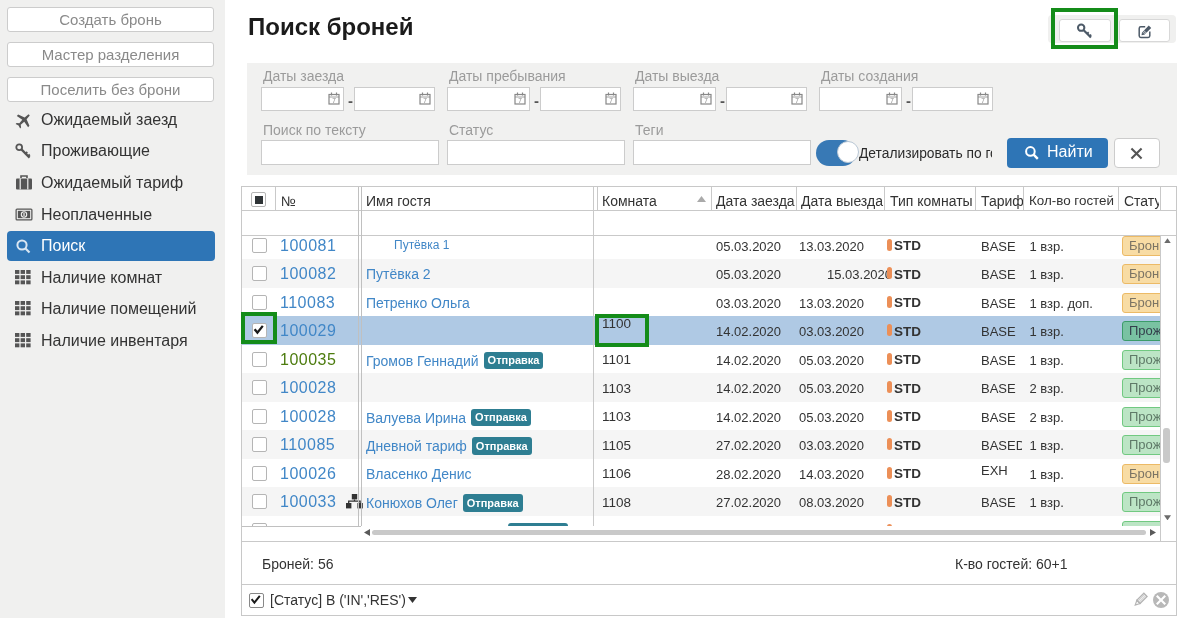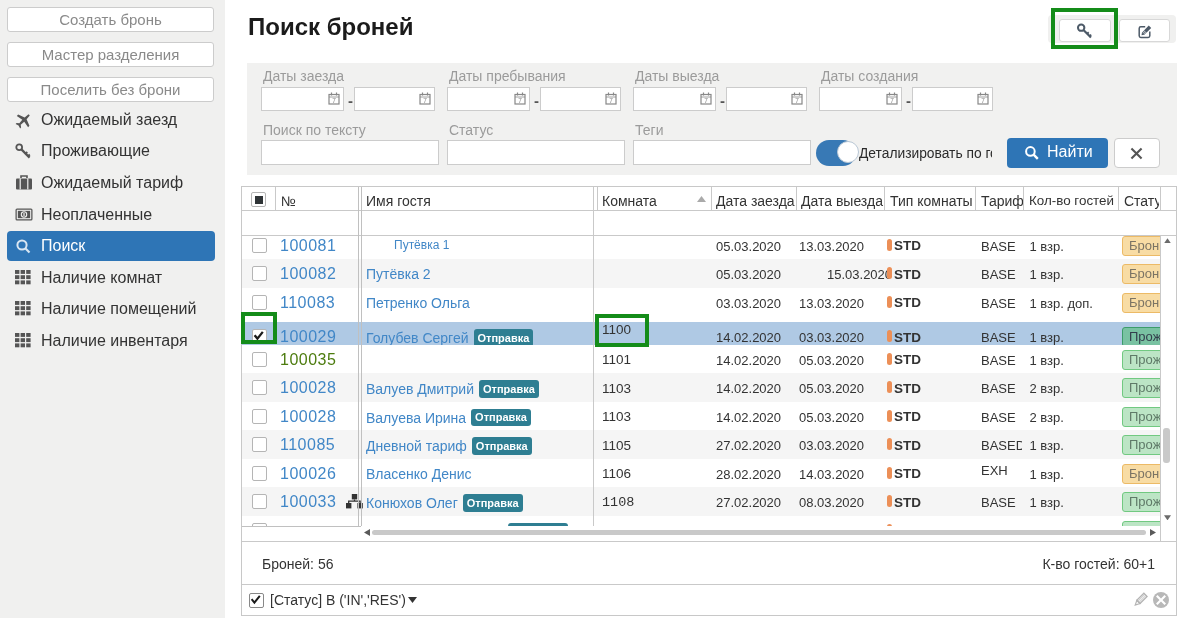--- a/index.html
+++ b/index.html
@@ -273,53 +273,52 @@
 <div class="cell" style="left:38px;top:6px;font-size:16px;letter-spacing:0.5px;color:#4187c7;">110083</div>
 <div class="cell" style="left:124px;top:7px;font-size:14px;"><span class="lnk">Петренко Ольга</span></div>
 <div class="cell" style="left:474px;top:8px;">03.03.2020</div>
 <div class="cell" style="left:557px;top:8px;">13.03.2020</div>
 <div class="ab" style="left:644.5px;top:8px;width:5px;height:12px;background:#ec8f57;border-radius:2.5px;"></div>
 <div class="cell" style="left:652px;top:7.5px;font-weight:bold;font-size:13.5px;">STD</div>
 <div class="cell" style="left:739px;top:8px;width:41px;overflow:hidden;">BASE</div>
 <div class="cell" style="left:787.5px;top:8px;">1 взр. доп.</div>
 <div class="chip bron" style="left:880px;top:5px;">Бронь</div>
 </div>
-<div class="ab" style="left:0;top:80.5px;width:918px;height:28.5px;background:#afc9e4;margin-top:6px;">
+<div class="ab" style="left:0;top:80.5px;width:918px;height:28.5px;background:#afc9e4;">
 <div class="cb" style="left:10px;top:7px;">
         <svg width="13" height="13" viewBox="0 0 13 13" style="position:absolute;left:-1px;top:-1px;">
           <path d="M2.6 6.2 L5.4 9.6 L10.8 2.9" fill="none" stroke="#1a1a1a" stroke-width="2.3"></path>
         </svg>
       </div>
 <div class="cell" style="left:38px;top:6px;font-size:16px;letter-spacing:0.5px;color:#4187c7;">100029</div>
-<div class="cell" style="left:124px;top:7px;font-size:14px;"><span class="lnk">Голубев Сергей</span><span class="badge">Отправка</span></div>
 <div class="cell" style="left:360px;top:0;font-size:13.5px;">1100</div>
 <div class="cell" style="left:474px;top:8px;">14.02.2020</div>
 <div class="cell" style="left:557px;top:8px;">03.03.2020</div>
 <div class="ab" style="left:644.5px;top:8px;width:5px;height:12px;background:#ec8f57;border-radius:2.5px;"></div>
 <div class="cell" style="left:652px;top:7.5px;font-weight:bold;font-size:13.5px;">STD</div>
 <div class="cell" style="left:739px;top:8px;width:41px;overflow:hidden;">BASE</div>
 <div class="cell" style="left:787.5px;top:8px;">1 взр.</div>
 <div class="chip prozsel" style="left:880px;top:5px;">Проживает</div>
 </div>
 <div class="ab" style="left:0;top:109.0px;width:918px;height:28.5px;background:#ffffff;">
 <div class="cb" style="left:10px;top:7px;"></div>
 <div class="cell" style="left:38px;top:6px;font-size:16px;letter-spacing:0.5px;color:#4d7c0f;">100035</div>
+<div class="cell" style="left:124px;top:7px;font-size:14px;"><span class="lnk">Громов Геннадий</span><span class="badge">Отправка</span></div>
 <div class="cell" style="left:360px;top:7.5px;font-size:13.5px;">1101</div>
 <div class="cell" style="left:474px;top:8px;">14.02.2020</div>
 <div class="cell" style="left:557px;top:8px;">05.03.2020</div>
 <div class="ab" style="left:644.5px;top:8px;width:5px;height:12px;background:#ec8f57;border-radius:2.5px;"></div>
 <div class="cell" style="left:652px;top:7.5px;font-weight:bold;font-size:13.5px;">STD</div>
 <div class="cell" style="left:739px;top:8px;width:41px;overflow:hidden;">BASE</div>
 <div class="cell" style="left:787.5px;top:8px;">1 взр.</div>
 <div class="chip proz" style="left:880px;top:5px;">Проживает</div>
 </div>
 <div class="ab" style="left:0;top:137.5px;width:918px;height:28.5px;background:#f5f5f5;">
 <div class="cb" style="left:10px;top:7px;"></div>
 <div class="cell" style="left:38px;top:6px;font-size:16px;letter-spacing:0.5px;color:#4187c7;">100028</div>
-<div class="cell" style="left:124px;top:7px;font-size:14px;"><span class="lnk">Валуев Дмитрий</span><span class="badge">Отправка</span></div>
 <div class="cell" style="left:360px;top:7.5px;font-size:13.5px;">1103</div>
 <div class="cell" style="left:474px;top:8px;">14.02.2020</div>
 <div class="cell" style="left:557px;top:8px;">05.03.2020</div>
 <div class="ab" style="left:644.5px;top:8px;width:5px;height:12px;background:#ec8f57;border-radius:2.5px;"></div>
 <div class="cell" style="left:652px;top:7.5px;font-weight:bold;font-size:13.5px;">STD</div>
 <div class="cell" style="left:739px;top:8px;width:41px;overflow:hidden;">BASE</div>
 <div class="cell" style="left:787.5px;top:8px;">2 взр.</div>
 <div class="chip proz" style="left:880px;top:5px;">Проживает</div>
 </div>
 <div class="ab" style="left:0;top:166.0px;width:918px;height:28.5px;background:#ffffff;">
@@ -364,21 +363,21 @@
 <div class="ab" style="left:0;top:251.5px;width:918px;height:28.5px;background:#f5f5f5;">
 <div class="cb" style="left:10px;top:7px;"></div>
 <div class="cell" style="left:38px;top:6px;font-size:16px;letter-spacing:0.5px;color:#4187c7;">100033</div>
 <svg width="17" height="15" viewBox="0 0 17 15" style="position:absolute;left:104px;top:7px;">
         <rect x="5.8" y="0" width="5.4" height="5.4" fill="#333"></rect>
         <rect x="0" y="9" width="5.4" height="5.4" fill="#333"></rect>
         <rect x="11.4" y="9" width="5.4" height="5.4" fill="#333"></rect>
         <path d="M8.5 5.4 L8.5 7.2 M2.7 9 L2.7 7.2 L14.1 7.2 L14.1 9" fill="none" stroke="#333" stroke-width="1.3"></path>
       </svg>
 <div class="cell" style="left:124px;top:7px;font-size:14px;"><span class="lnk">Конюхов Олег</span><span class="badge">Отправка</span></div>
-<div class="cell" style="left:360px;top:7.5px;font-size:13.5px;font-family:Liberation Mono, monospace;">1108</div>
+<div class="cell" style="left:360px;top:7.5px;font-size:13.5px;">1108</div>
 <div class="cell" style="left:474px;top:8px;">27.02.2020</div>
 <div class="cell" style="left:557px;top:8px;">08.03.2020</div>
 <div class="ab" style="left:644.5px;top:8px;width:5px;height:12px;background:#ec8f57;border-radius:2.5px;"></div>
 <div class="cell" style="left:652px;top:7.5px;font-weight:bold;font-size:13.5px;">STD</div>
 <div class="cell" style="left:739px;top:8px;width:41px;overflow:hidden;">BASE</div>
 <div class="cell" style="left:787.5px;top:8px;">1 взр.</div>
 <div class="chip proz" style="left:880px;top:5px;">Проживает</div>
 </div>
 <div class="ab" style="left:0;top:280.0px;width:918px;height:28.5px;background:#ffffff;">
 <div class="cb" style="left:10px;top:7px;"></div>
@@ -405,21 +404,21 @@
 <svg class="ab" style="left:1164px;top:237.5px;" width="7" height="5.5" viewBox="0 0 8 6">
     <path d="M0 6 L8 6 L4 0 Z" fill="#6b6b6b"></path>
   </svg>
 <div class="ab" style="left:1162.5px;top:428px;width:7px;height:35px;background:#c9c9c9;border-radius:3px;"></div>
 <svg class="ab" style="left:1164px;top:514.5px;" width="7" height="5.5" viewBox="0 0 8 6">
     <path d="M0 0 L8 0 L4 6 Z" fill="#6b6b6b"></path>
   </svg>
 <div class="greenbox" style="left:241px;top:311.5px;width:27.5px;height:24.5px;"></div>
 <div class="greenbox" style="left:595px;top:313.5px;width:45.5px;height:25px;"></div>
 <div class="ab" style="left:262px;top:556px;font-size:14px;color:#333;">Броней: 56</div>
-<div class="ab" style="left:955px;top:556px;width:200px;text-align:right;font-size:14px;color:#333;">К-во гостей: 60+1</div>
+<div class="ab" style="left:955px;top:556px;width:200px;font-size:14px;color:#333;">К-во гостей: 60+1</div>
 <div class="cb" style="left:249px;top:592.5px;border-color:#888;">
     <svg width="13" height="13" viewBox="0 0 13 13" style="position:absolute;left:-1px;top:-1px;">
       <path d="M2.6 6.2 L5.4 9.6 L10.8 2.9" fill="none" stroke="#1a1a1a" stroke-width="2"></path>
     </svg>
   </div>
 <div class="ab" style="left:270px;top:592px;font-size:14px;color:#333;">[Статус] В ('IN','RES')</div>
 <svg class="ab" style="left:408px;top:597px;" width="9" height="6" viewBox="0 0 9 6">
     <path d="M0 0 L9 0 L4.5 6 Z" fill="#333"></path>
   </svg>
 <svg class="ab" style="left:1132px;top:592px;" width="16" height="16" viewBox="0 0 16 16">

